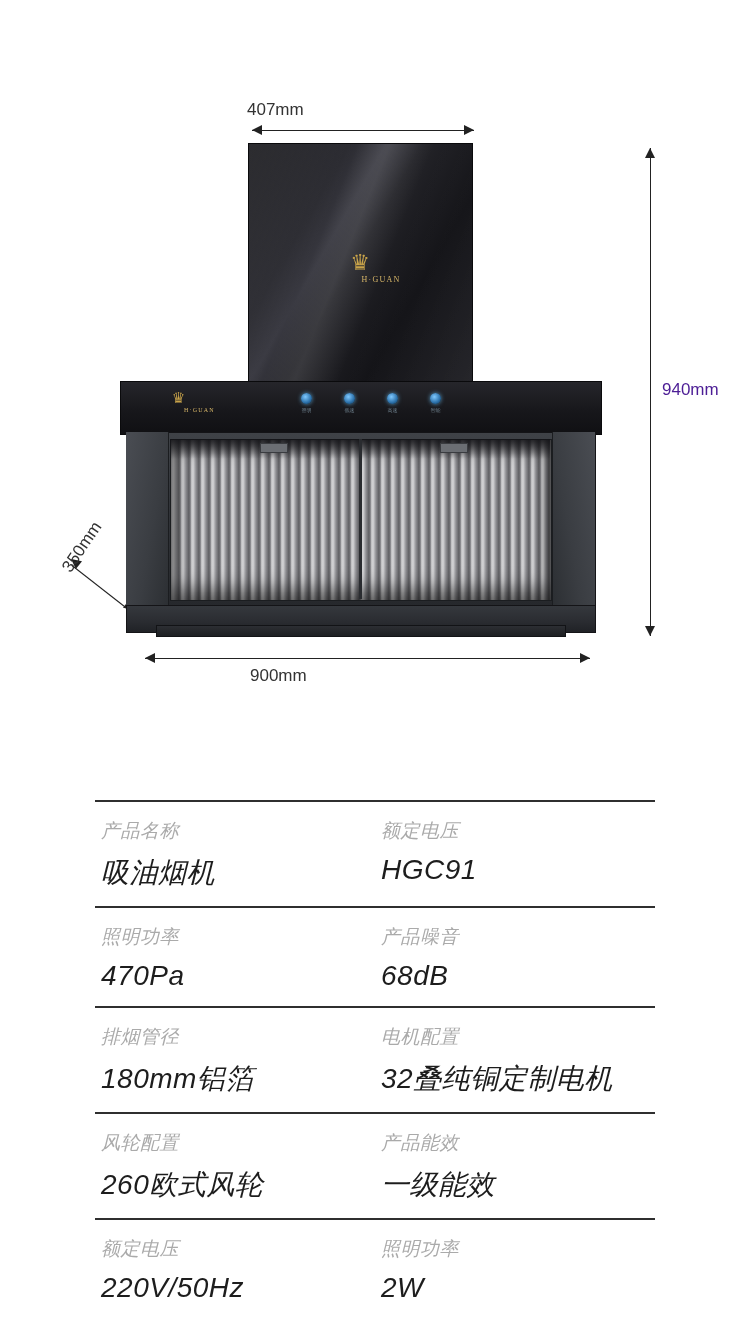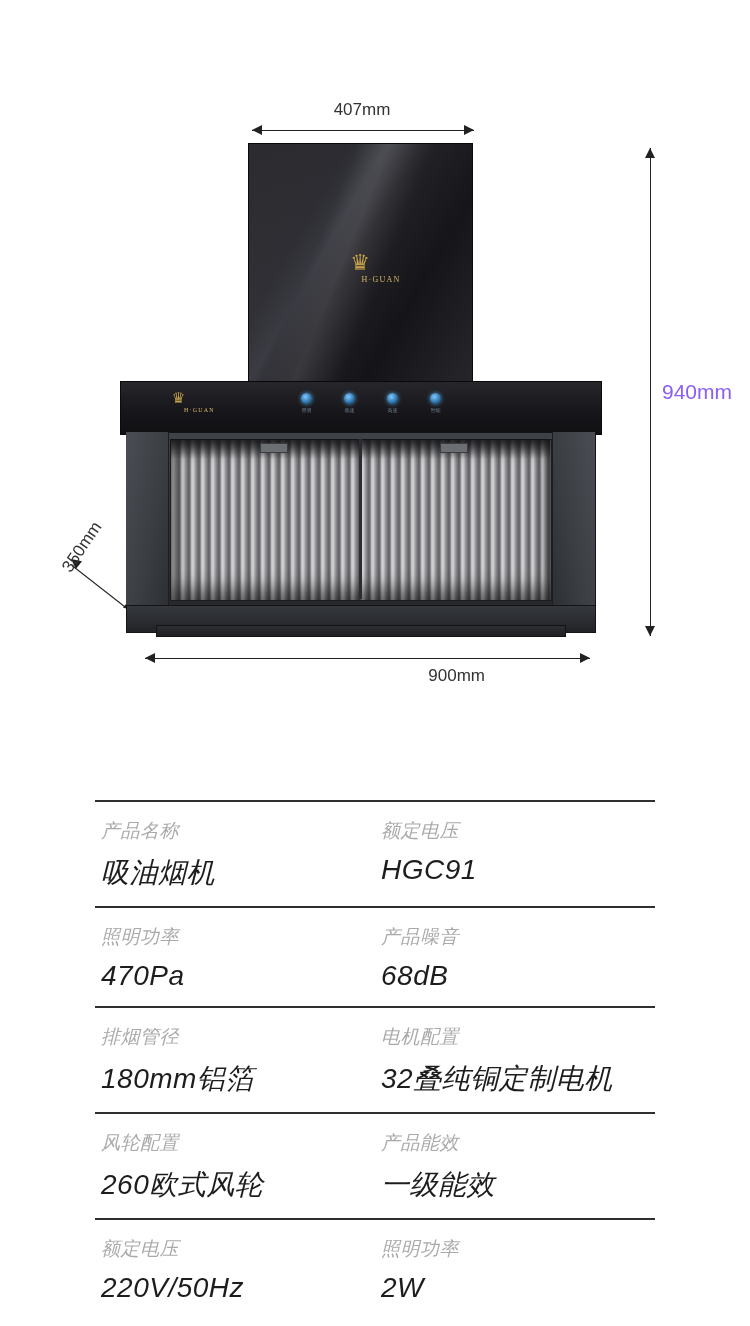--- a/index.html
+++ b/index.html
@@ -22,21 +22,21 @@
     width: 750px;
     height: 760px;
   }
 
   
   .dim-top-label {
     position: absolute;
     left: 247px;
     top: 100px;
     width: 230px;
-    text-align: center;
+    text-align: left;
     font-size: 17px;
     color: #333;
   }
   .dim-top-line {
     position: absolute;
     left: 252px;
     top: 130px;
     width: 222px;
     height: 1px;
     background: #222;
@@ -68,42 +68,42 @@
     border-right: 5px solid transparent;
   }
   .arrow-u { border-bottom: 10px solid #222; }
   .arrow-d { border-top: 10px solid #222; }
   .dim-right-arrow-u { left: 645px; top: 148px; }
   .dim-right-arrow-d { left: 645px; top: 626px; }
   .dim-right-label {
     position: absolute;
     left: 662px;
     top: 380px;
-    font-size: 21px;
-    color: #8b5cf6;
+    font-size: 17px;
+    color: #4c1d95;
     white-space: nowrap;
   }
 
   
   .dim-bottom-line {
     position: absolute;
     left: 145px;
     top: 658px;
     width: 445px;
     height: 1px;
     background: #222;
   }
   .dim-bottom-arrow-l { left: 145px; top: 653px; }
   .dim-bottom-arrow-r { left: 580px; top: 653px; }
   .dim-bottom-label {
     position: absolute;
     left: 250px;
     top: 666px;
     width: 235px;
-    text-align: right;
+    text-align: left;
     font-size: 17px;
     color: #333;
   }
 
   
   .dim-depth-line {
     position: absolute;
     left: 72px;
     top: 565px;
     width: 80px;

